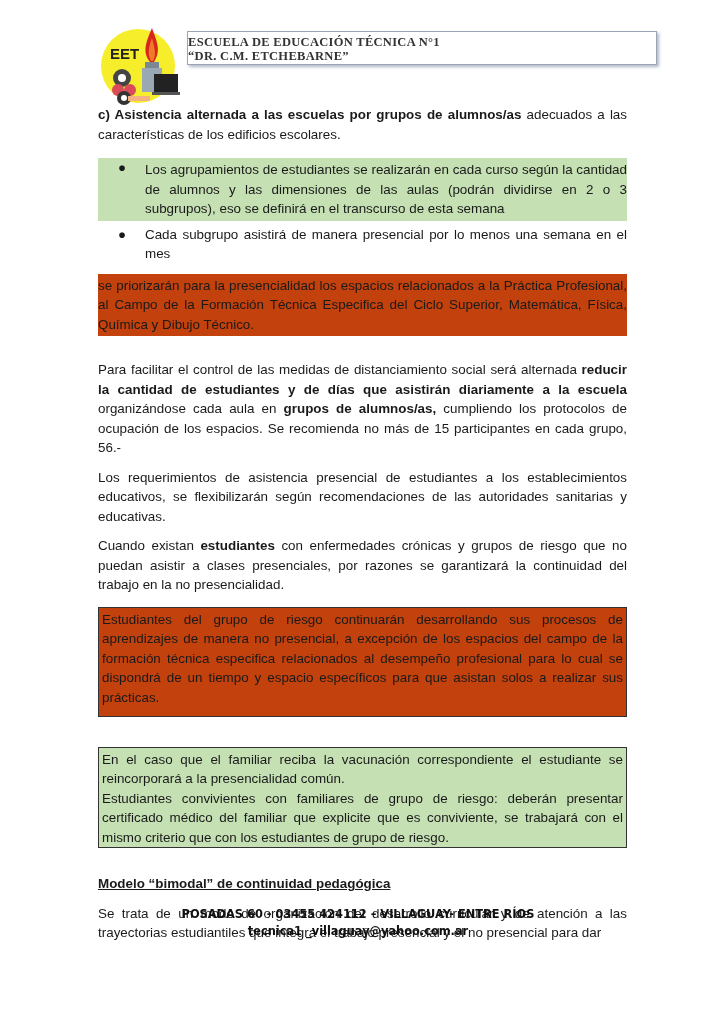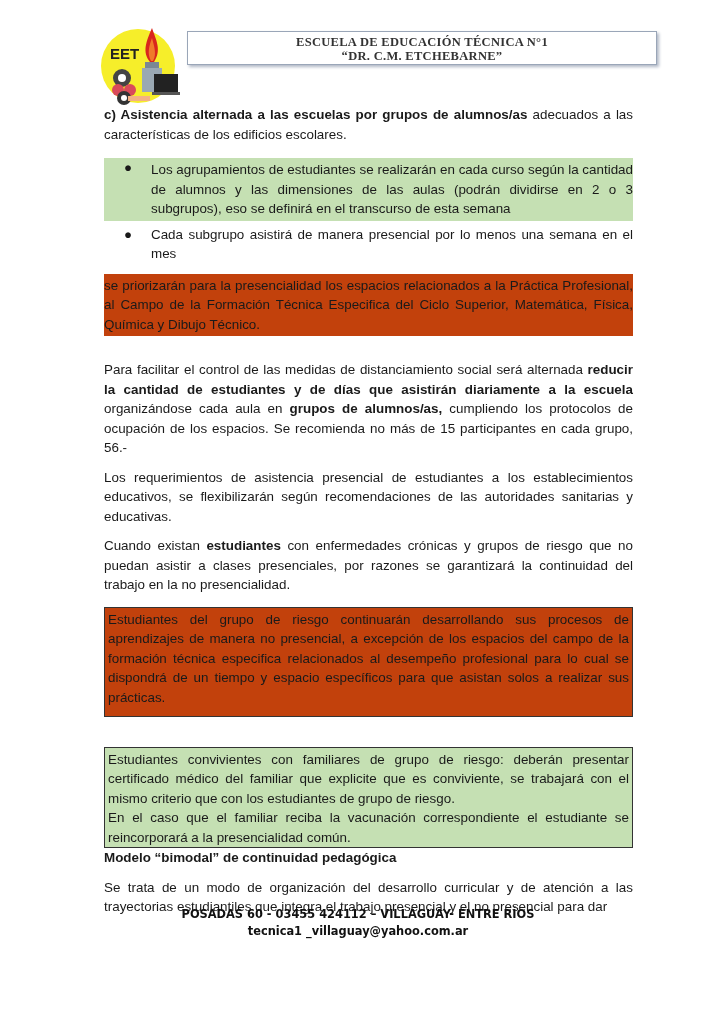--- a/index.html
+++ b/index.html
@@ -7,26 +7,26 @@
       width: 722px; height: 1024px; position: relative; overflow: hidden;
       font-family: "Liberation Sans", sans-serif; color: #1a1a1a;
       font-size: 13.4px;
     }
     .logo {
       position: absolute; left: 98px; top: 24px; width: 84px; height: 84px;
     }
     .header-box {
       position: absolute; left: 187px; top: 31px; width: 470px; height: 34px;
       border: 1px solid #9aa6b8; box-shadow: 2px 2px 3px #b0b8c6;
-      background: #fff; text-align: center;
+      background: #fff; 
       font-family: "Liberation Serif", serif; font-weight: bold; color: #333;
       font-size: 12.5px; line-height: 14px; padding-top: 3px; box-sizing: border-box;
       letter-spacing: 0.3px;
     }
-    .content { position: absolute; left: 104px; top: 105px; width: 529px; }
+    .content { position: absolute; left: 98px; top: 105px; width: 529px; }
     p { margin: 0; line-height: 19.5px; text-align: justify; }
     .mb { margin-bottom: 10px; }
     .green-bg { background: #c5e0b3; }
     .yellow-bg { background: #c2410c; }
     ul.bullets { list-style: none; margin: 0; padding: 0; }
     ul.bullets li { position: relative; padding-left: 47px; line-height: 19.5px; text-align: justify; }
     ul.bullets li .dot { position: absolute; left: 20px; top: 0; }
     .boxed {
       border: 1.5px solid #333; padding: 2px 3px 0 3px; box-sizing: border-box;
     }
@@ -92,24 +92,24 @@
 
   <p class="mb">
     <span>Cuando existan </span><b>estudiantes</b><span> con enfermedades crónicas y grupos de riesgo que no puedan asistir a clases presenciales, por razones se garantizará la continuidad del trabajo en la no presencialidad.</span>
   </p>
 
   <div class="boxed yellow-bg" style="margin-top:12px;height:110px;">
     <p>Estudiantes del grupo de riesgo continuarán desarrollando sus procesos de aprendizajes de manera no presencial, a excepción de los espacios del campo de la formación técnica especifica relacionados al desempeño profesional para lo cual se dispondrá de un tiempo y espacio específicos para que asistan solos a realizar sus prácticas.</p>
   </div>
 
   <div class="boxed green-bg" style="margin-top:30px;">
+    <p>En el caso que el familiar reciba la vacunación correspondiente el estudiante se reincorporará a la presencialidad común.</p>
     <p>Estudiantes convivientes con familiares de grupo de riesgo: deberán presentar certificado médico del familiar que explicite que es conviviente, se trabajará con el mismo criterio que con los estudiantes de grupo de riesgo.</p>
-    <p>En el caso que el familiar reciba la vacunación correspondiente el estudiante se reincorporará a la presencialidad común.</p>
   </div>
 
-  <div class="heading" style="margin-bottom:10px;">Modelo “bimodal” de continuidad pedagógica</div>
+  <div class="heading" style="margin-top:26px;margin-bottom:10px;text-decoration:underline;">Modelo “bimodal” de continuidad pedagógica</div>
   <p>Se trata de un modo de organización del desarrollo curricular y de atención a las trayectorias estudiantiles que integra el trabajo presencial y el no presencial para dar</p>
 </div>
 
 <div class="footer">
   <div>POSADAS 60 - 03455 424112 – VILLAGUAY- ENTRE RÍOS</div>
   <div>tecnica1 _villaguay@yahoo.com.ar</div>
 </div>
 
 </body></html>

